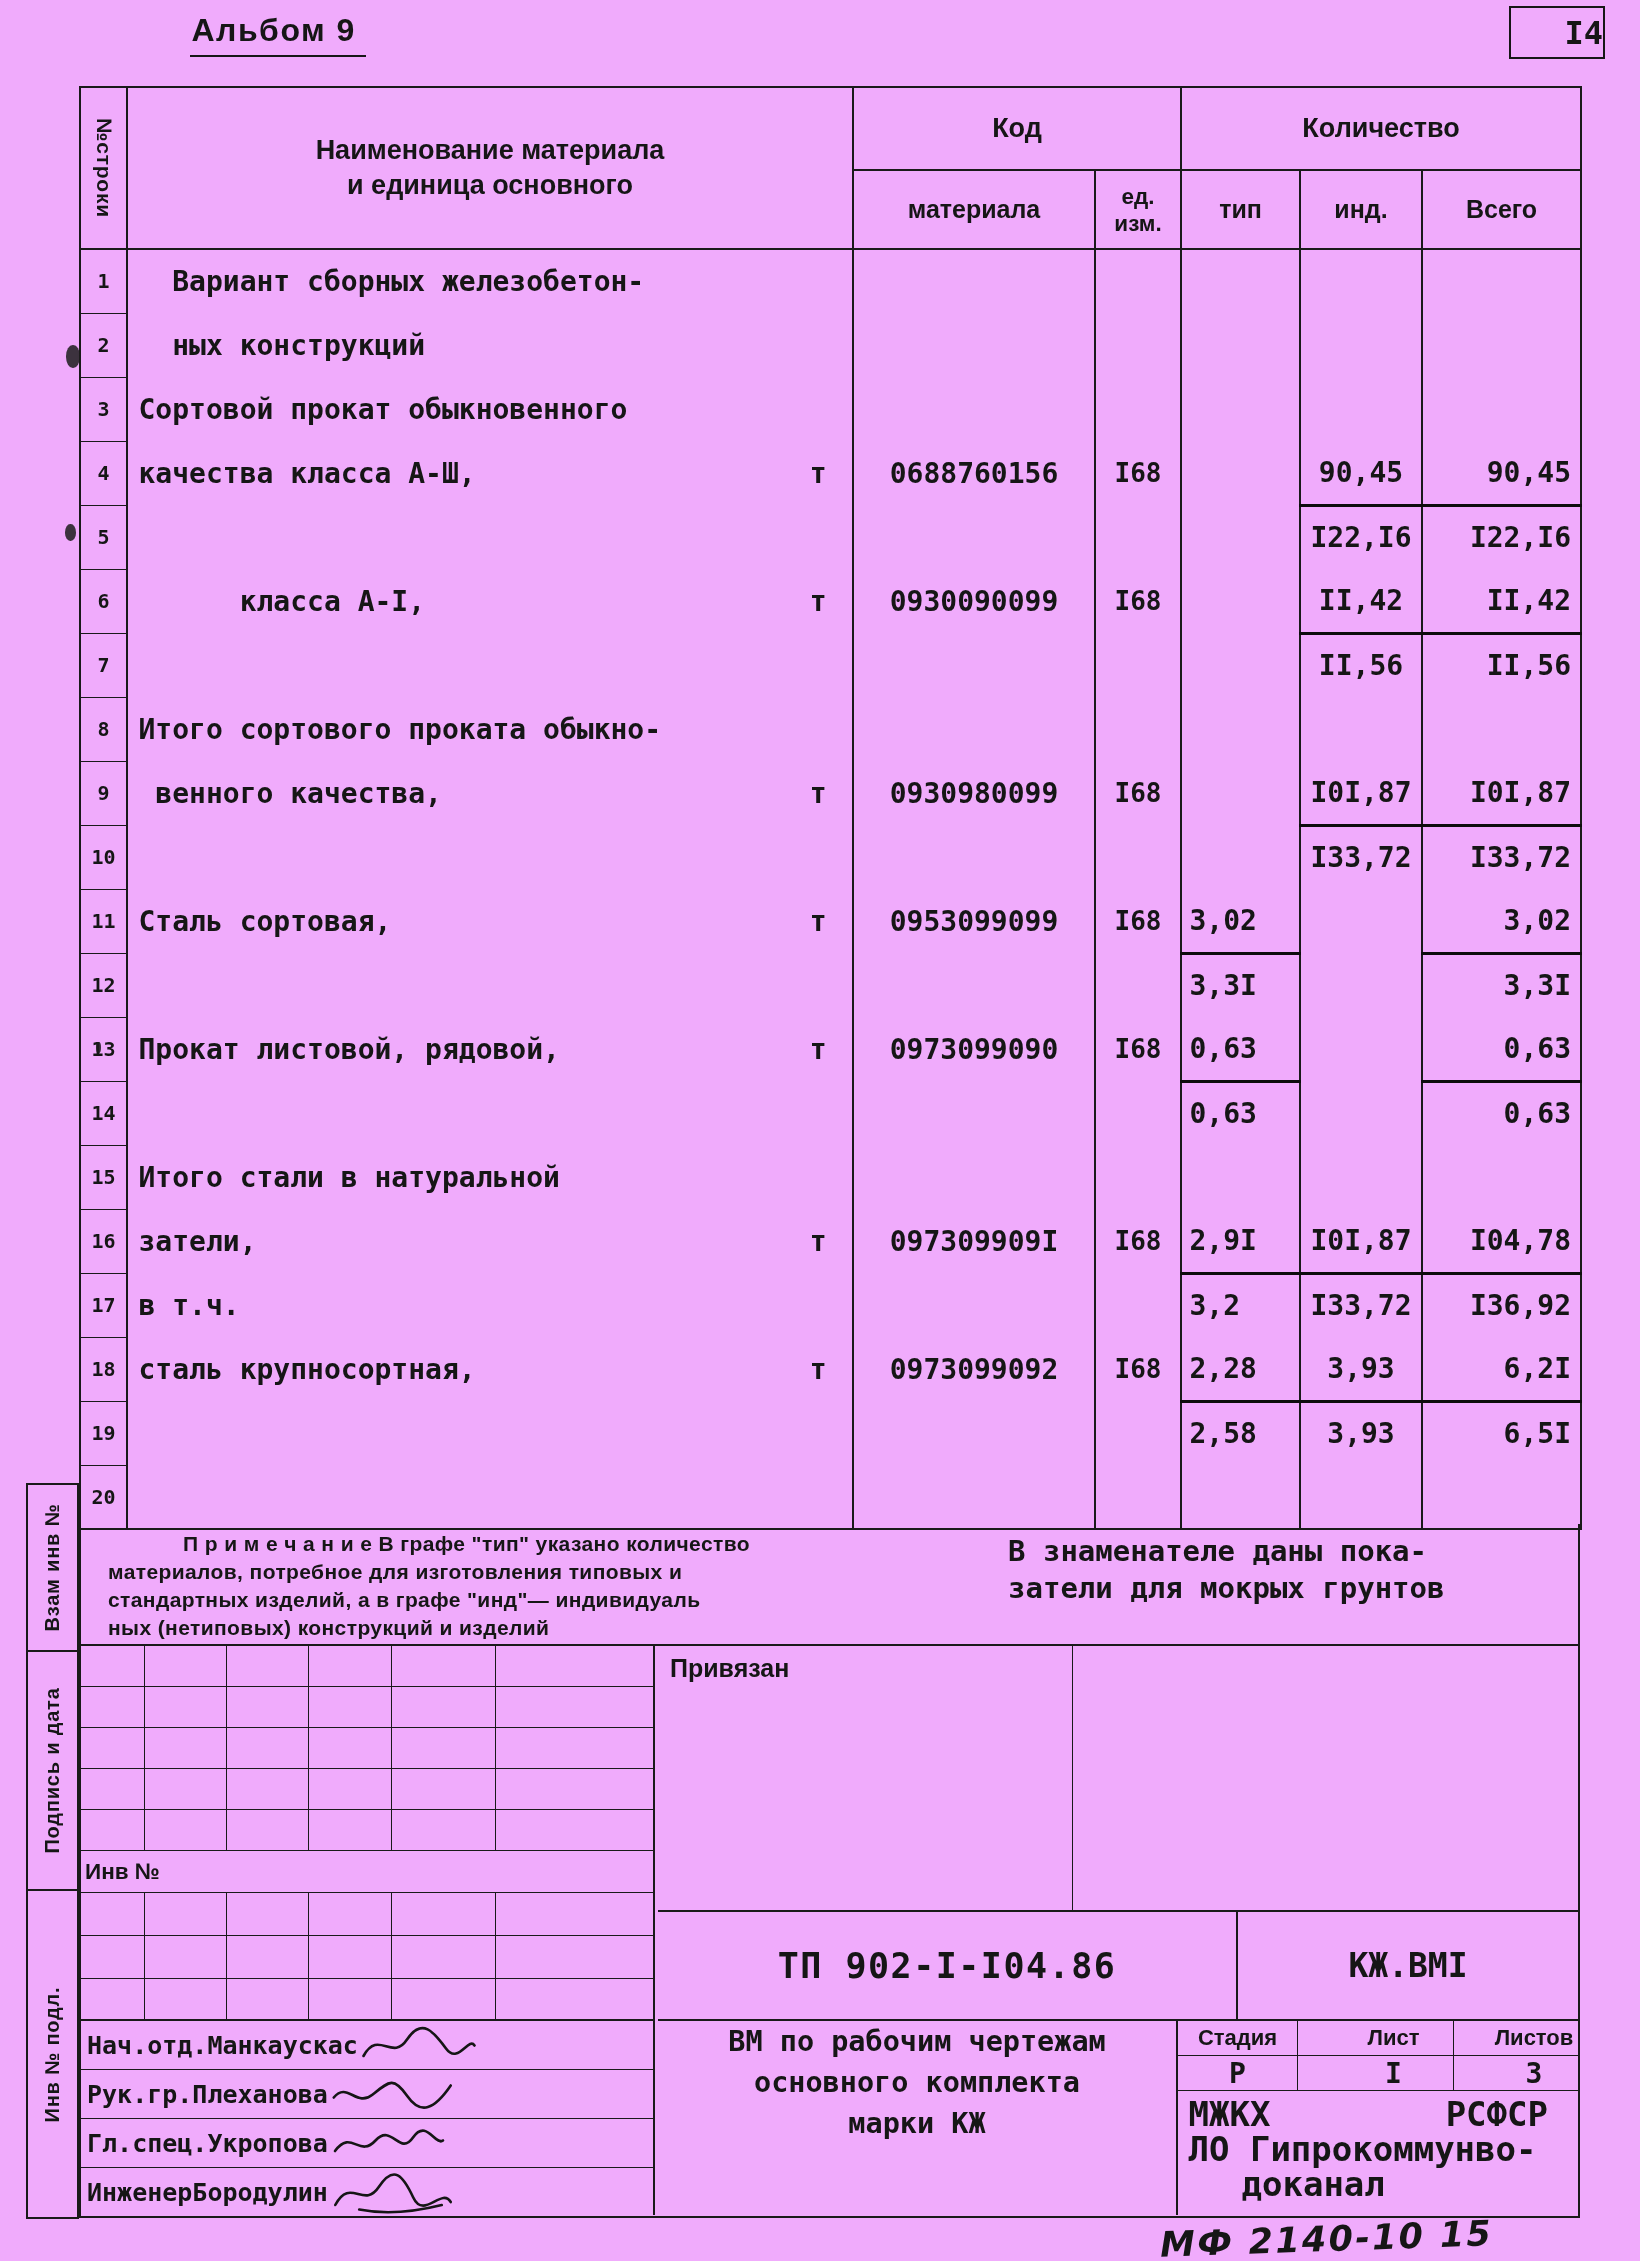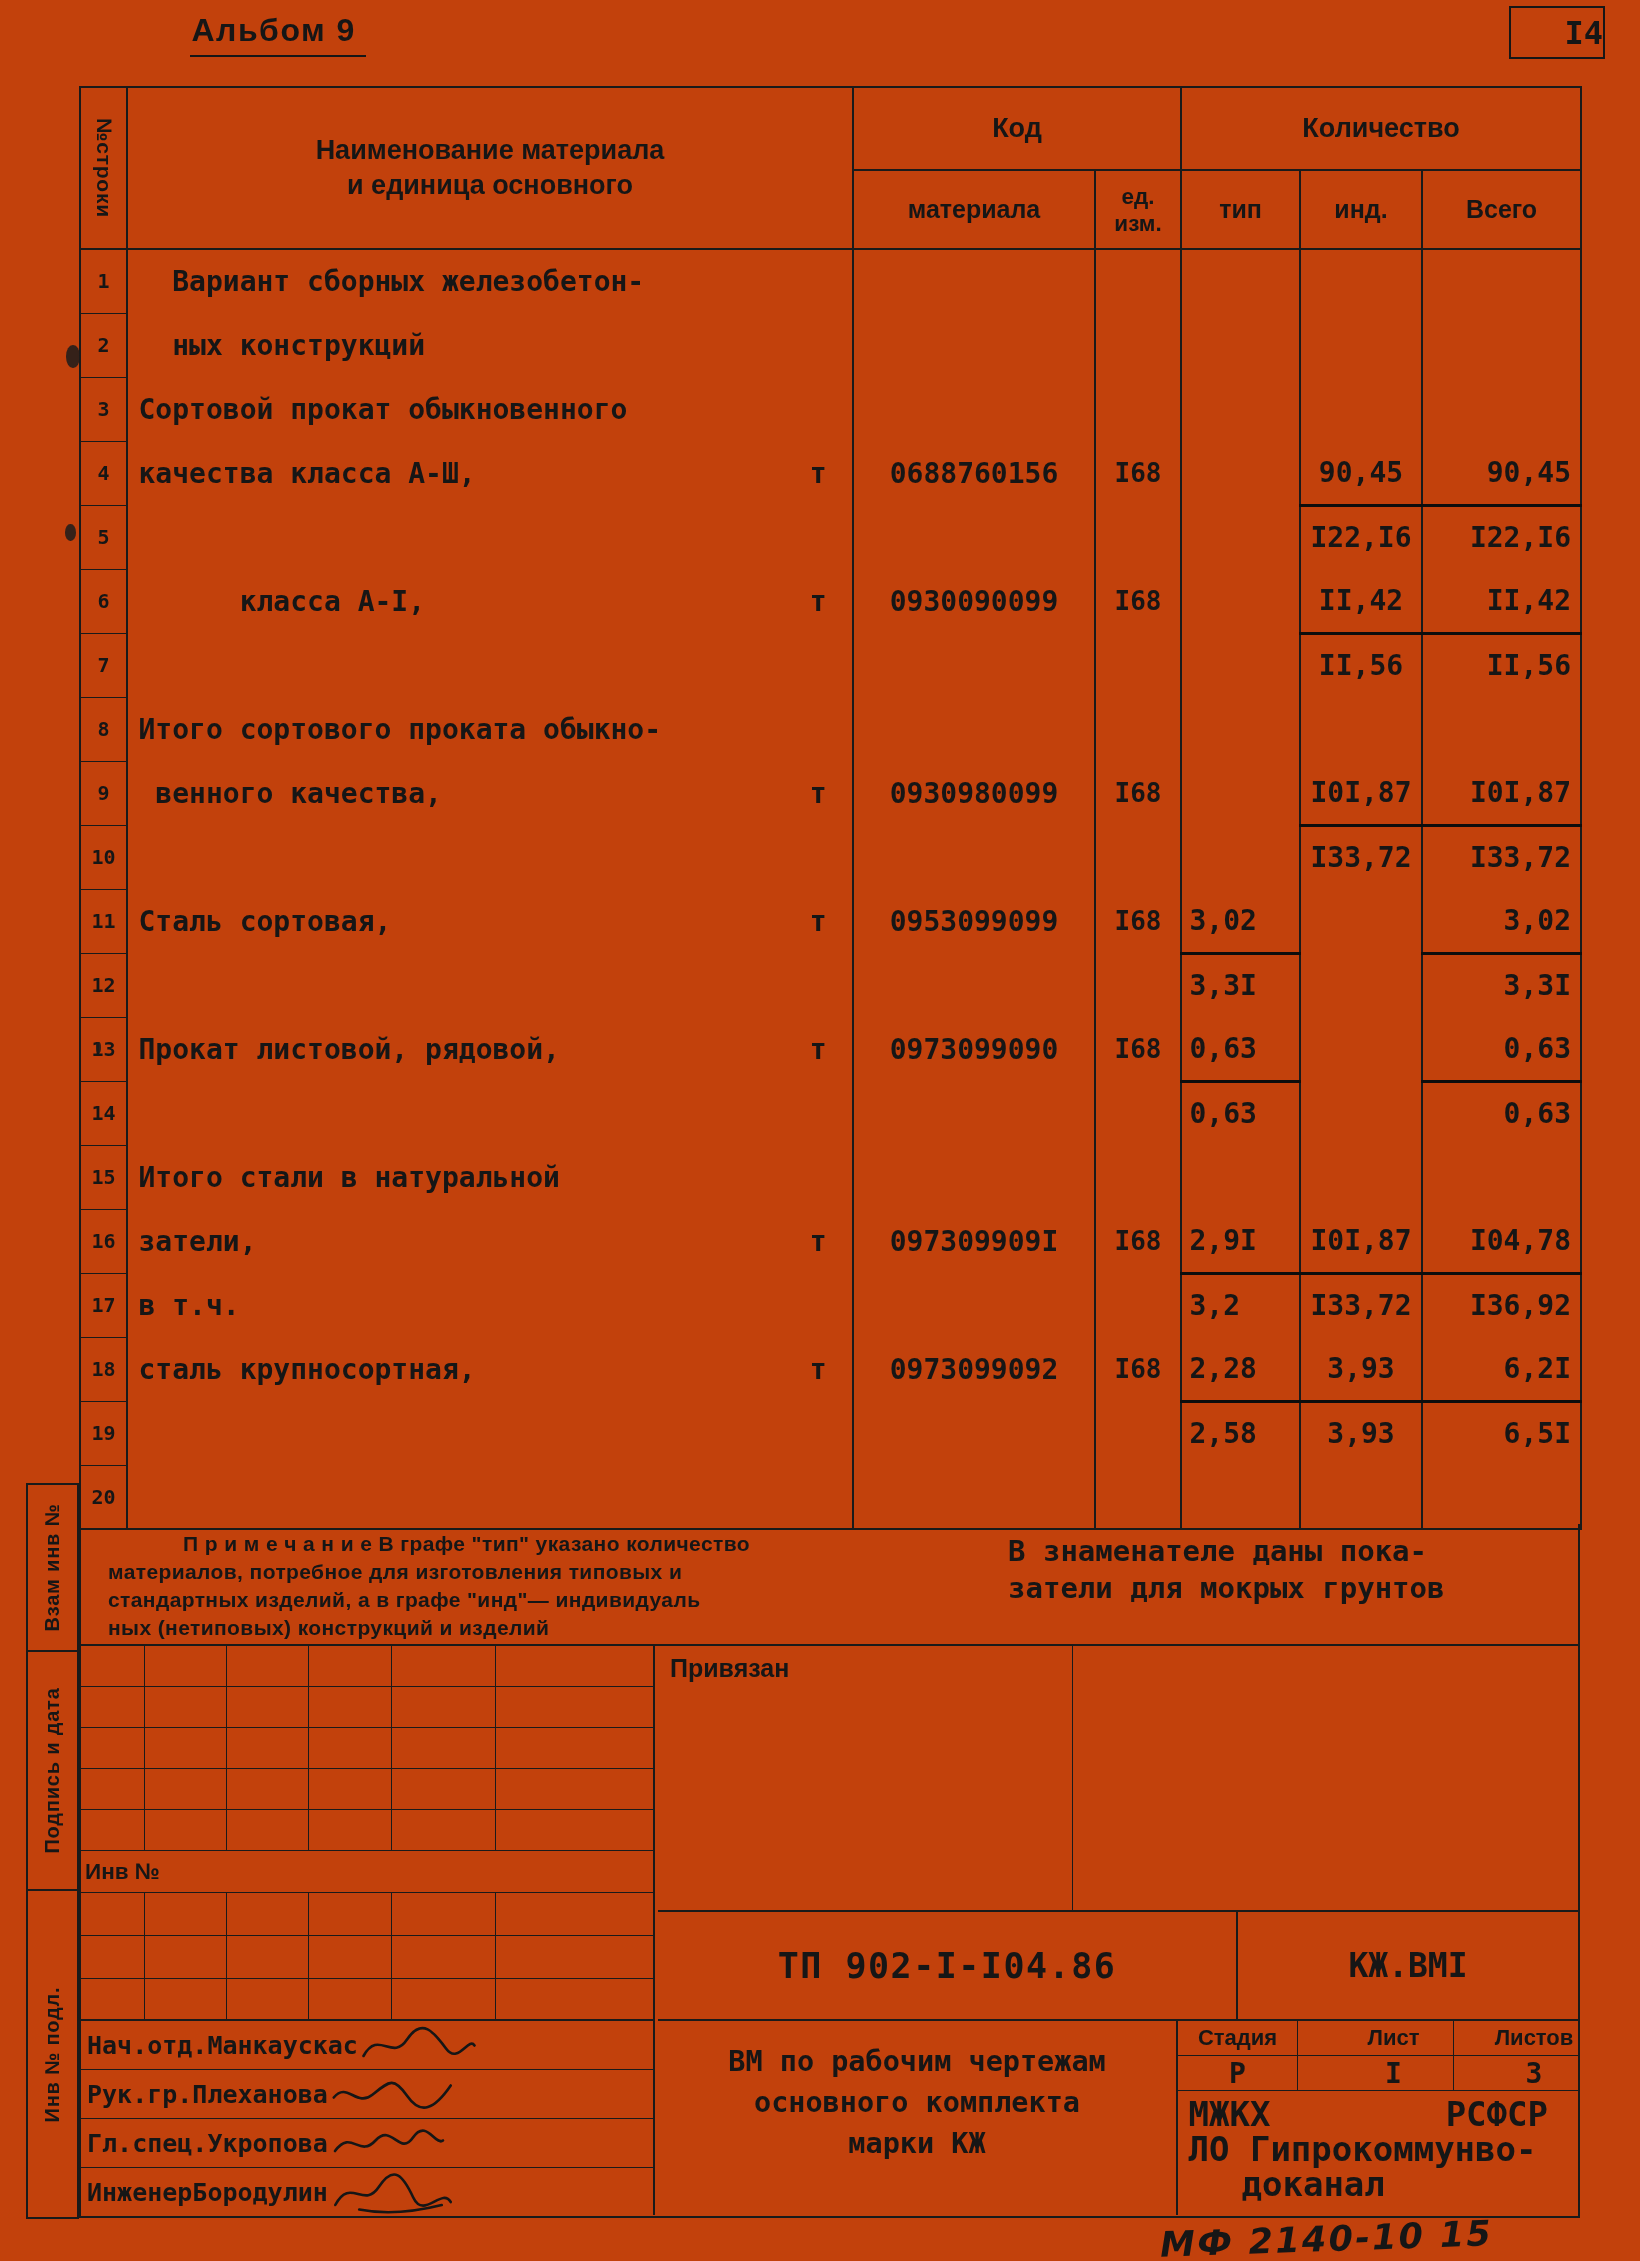--- a/index.html
+++ b/index.html
@@ -1,18 +1,18 @@
 <!DOCTYPE html>
 <html style="font-size:12px"><head>
 <meta charset="utf-8">
 <style>
   html,body { margin:0; padding:0; background:#d8d6d0; }
   .page {
     position:relative; width:1640px; height:2261px; margin:0 auto;
-    background:#c2410c; color:#161616; overflow:hidden;
+    background:#f0abfc; color:#161616; overflow:hidden;
     font-family:"Liberation Sans", sans-serif;
   }
   .type { font-family:"DejaVu Sans Mono", monospace; font-weight:bold; }
 
   
   .album {
     position:absolute; left:190px; top:12px; font-size:32px; font-weight:bold;
     letter-spacing:1.5px; border-bottom:2.6px solid #161616; padding:0 10.5px 6px 1.5px;
   }
   .pagebox {
@@ -87,21 +87,21 @@
   .doc-num { width:578px; display:flex; align-items:center; justify-content:center; font-size:35px; letter-spacing:1.5px; }
   .doc-code { flex:1; border-left:2.3px solid #1a1a1a; display:flex; align-items:center; justify-content:center; font-size:33px; box-sizing:border-box; }
   .sign-area { position:absolute; left:0; top:373px; width:574px; height:196px; border-top:2.3px solid #1a1a1a; border-right:2.3px solid #1a1a1a; box-sizing:border-box; }
   .sign-row { height:49px; border-bottom:1.9px solid #1a1a1a; display:flex; align-items:center; padding-left:6px; box-sizing:border-box; overflow:visible; }
   .sign-row.last { border-bottom:none; }
   .sign-name { font-size:25px; white-space:nowrap; }
   .sig { margin-left:1.5px; flex:0 0 auto; }
   .title-cell {
     position:absolute; left:577px; top:373px; width:518px; height:196px;
     border-top:2.3px solid #1a1a1a; box-sizing:border-box; text-align:center;
-    font-size:28.5px; line-height:41px; padding-top:20px;
+    font-size:28.5px; line-height:41px; padding-top:0;
   }
   .stage-block { position:absolute; left:1095px; top:373px; width:402px; height:196px; border-left:2.3px solid #1a1a1a; border-top:2.3px solid #1a1a1a; box-sizing:border-box; }
   .st-row { display:flex; height:35px; border-bottom:1.9px solid #1a1a1a; box-sizing:border-box;gap:36px; }
   .st-cell { display:flex; align-items:center; justify-content:center; border-right:1.9px solid #1a1a1a; box-sizing:border-box; height:100%; }
   .st-cell.last { border-right:none; }
   .st-lbl { font-size:22px; font-weight:bold; }
   .st-val { font-size:28px; }
   .org { padding:6px 10.5px 0 10.5px; font-size:34px; line-height:35px; }
   .org-l1 { display:flex; justify-content:space-between; padding-right:19.5px; }
   .org-l3 { padding-left:53px; }

